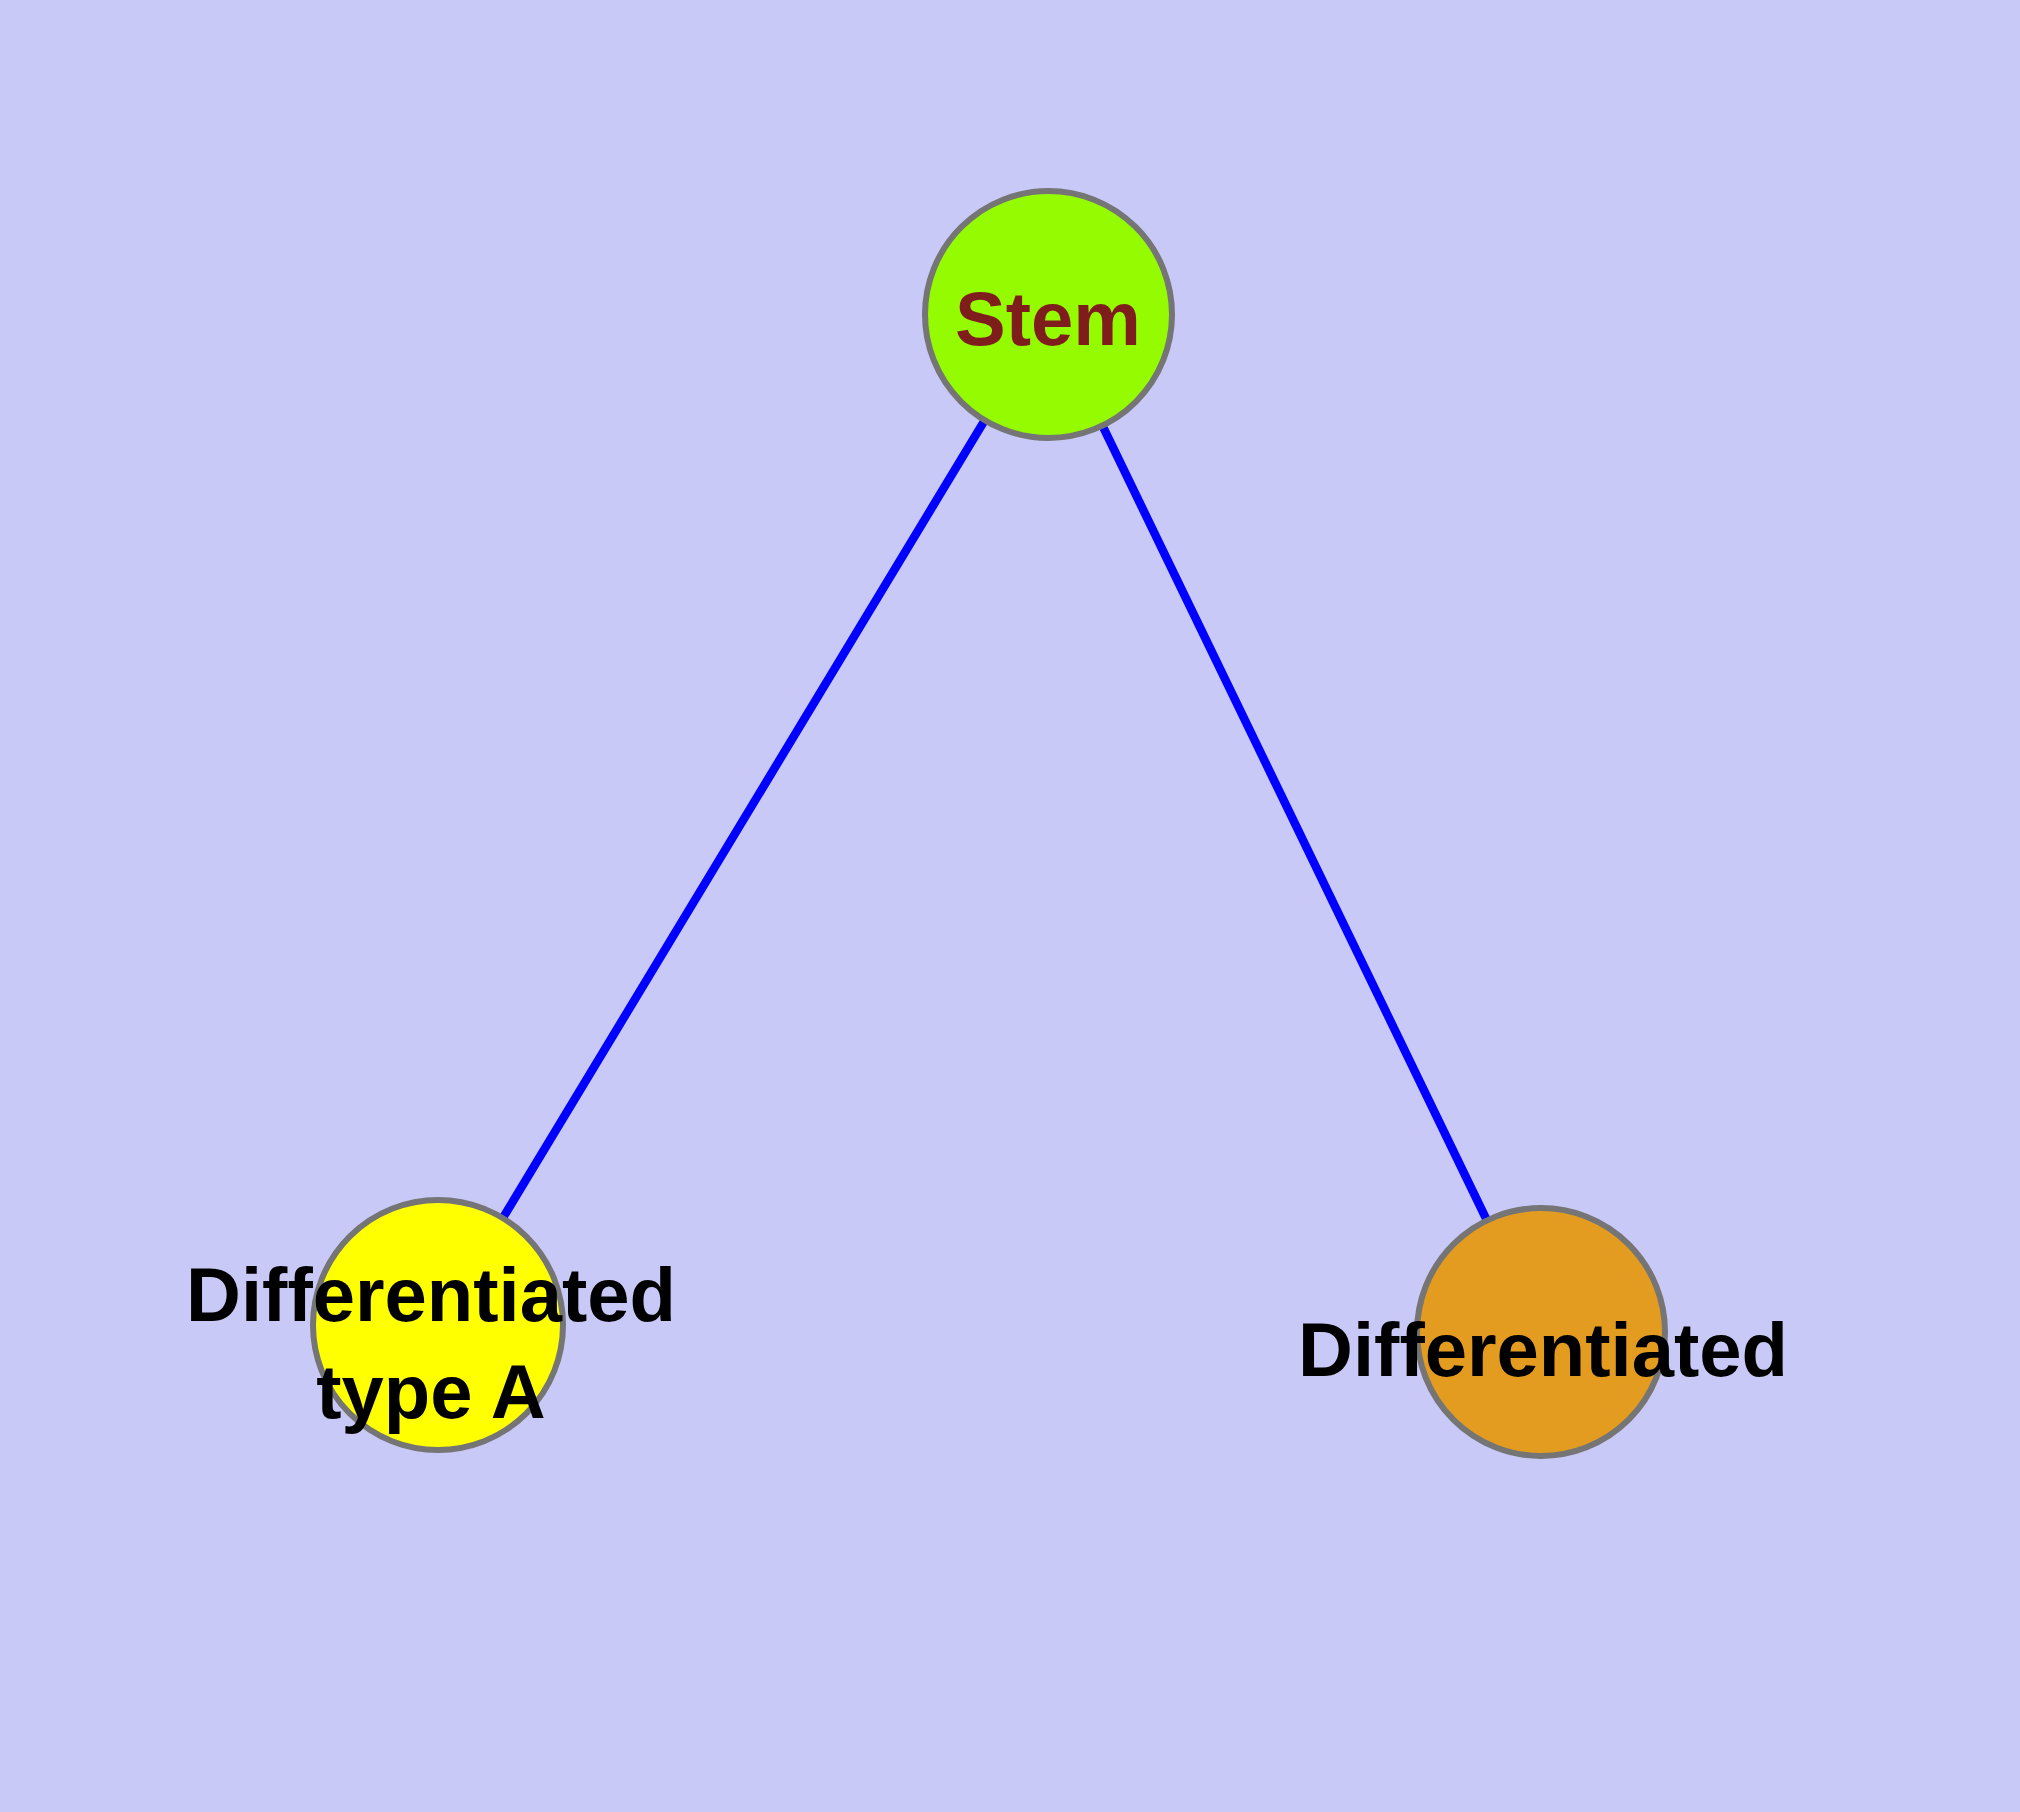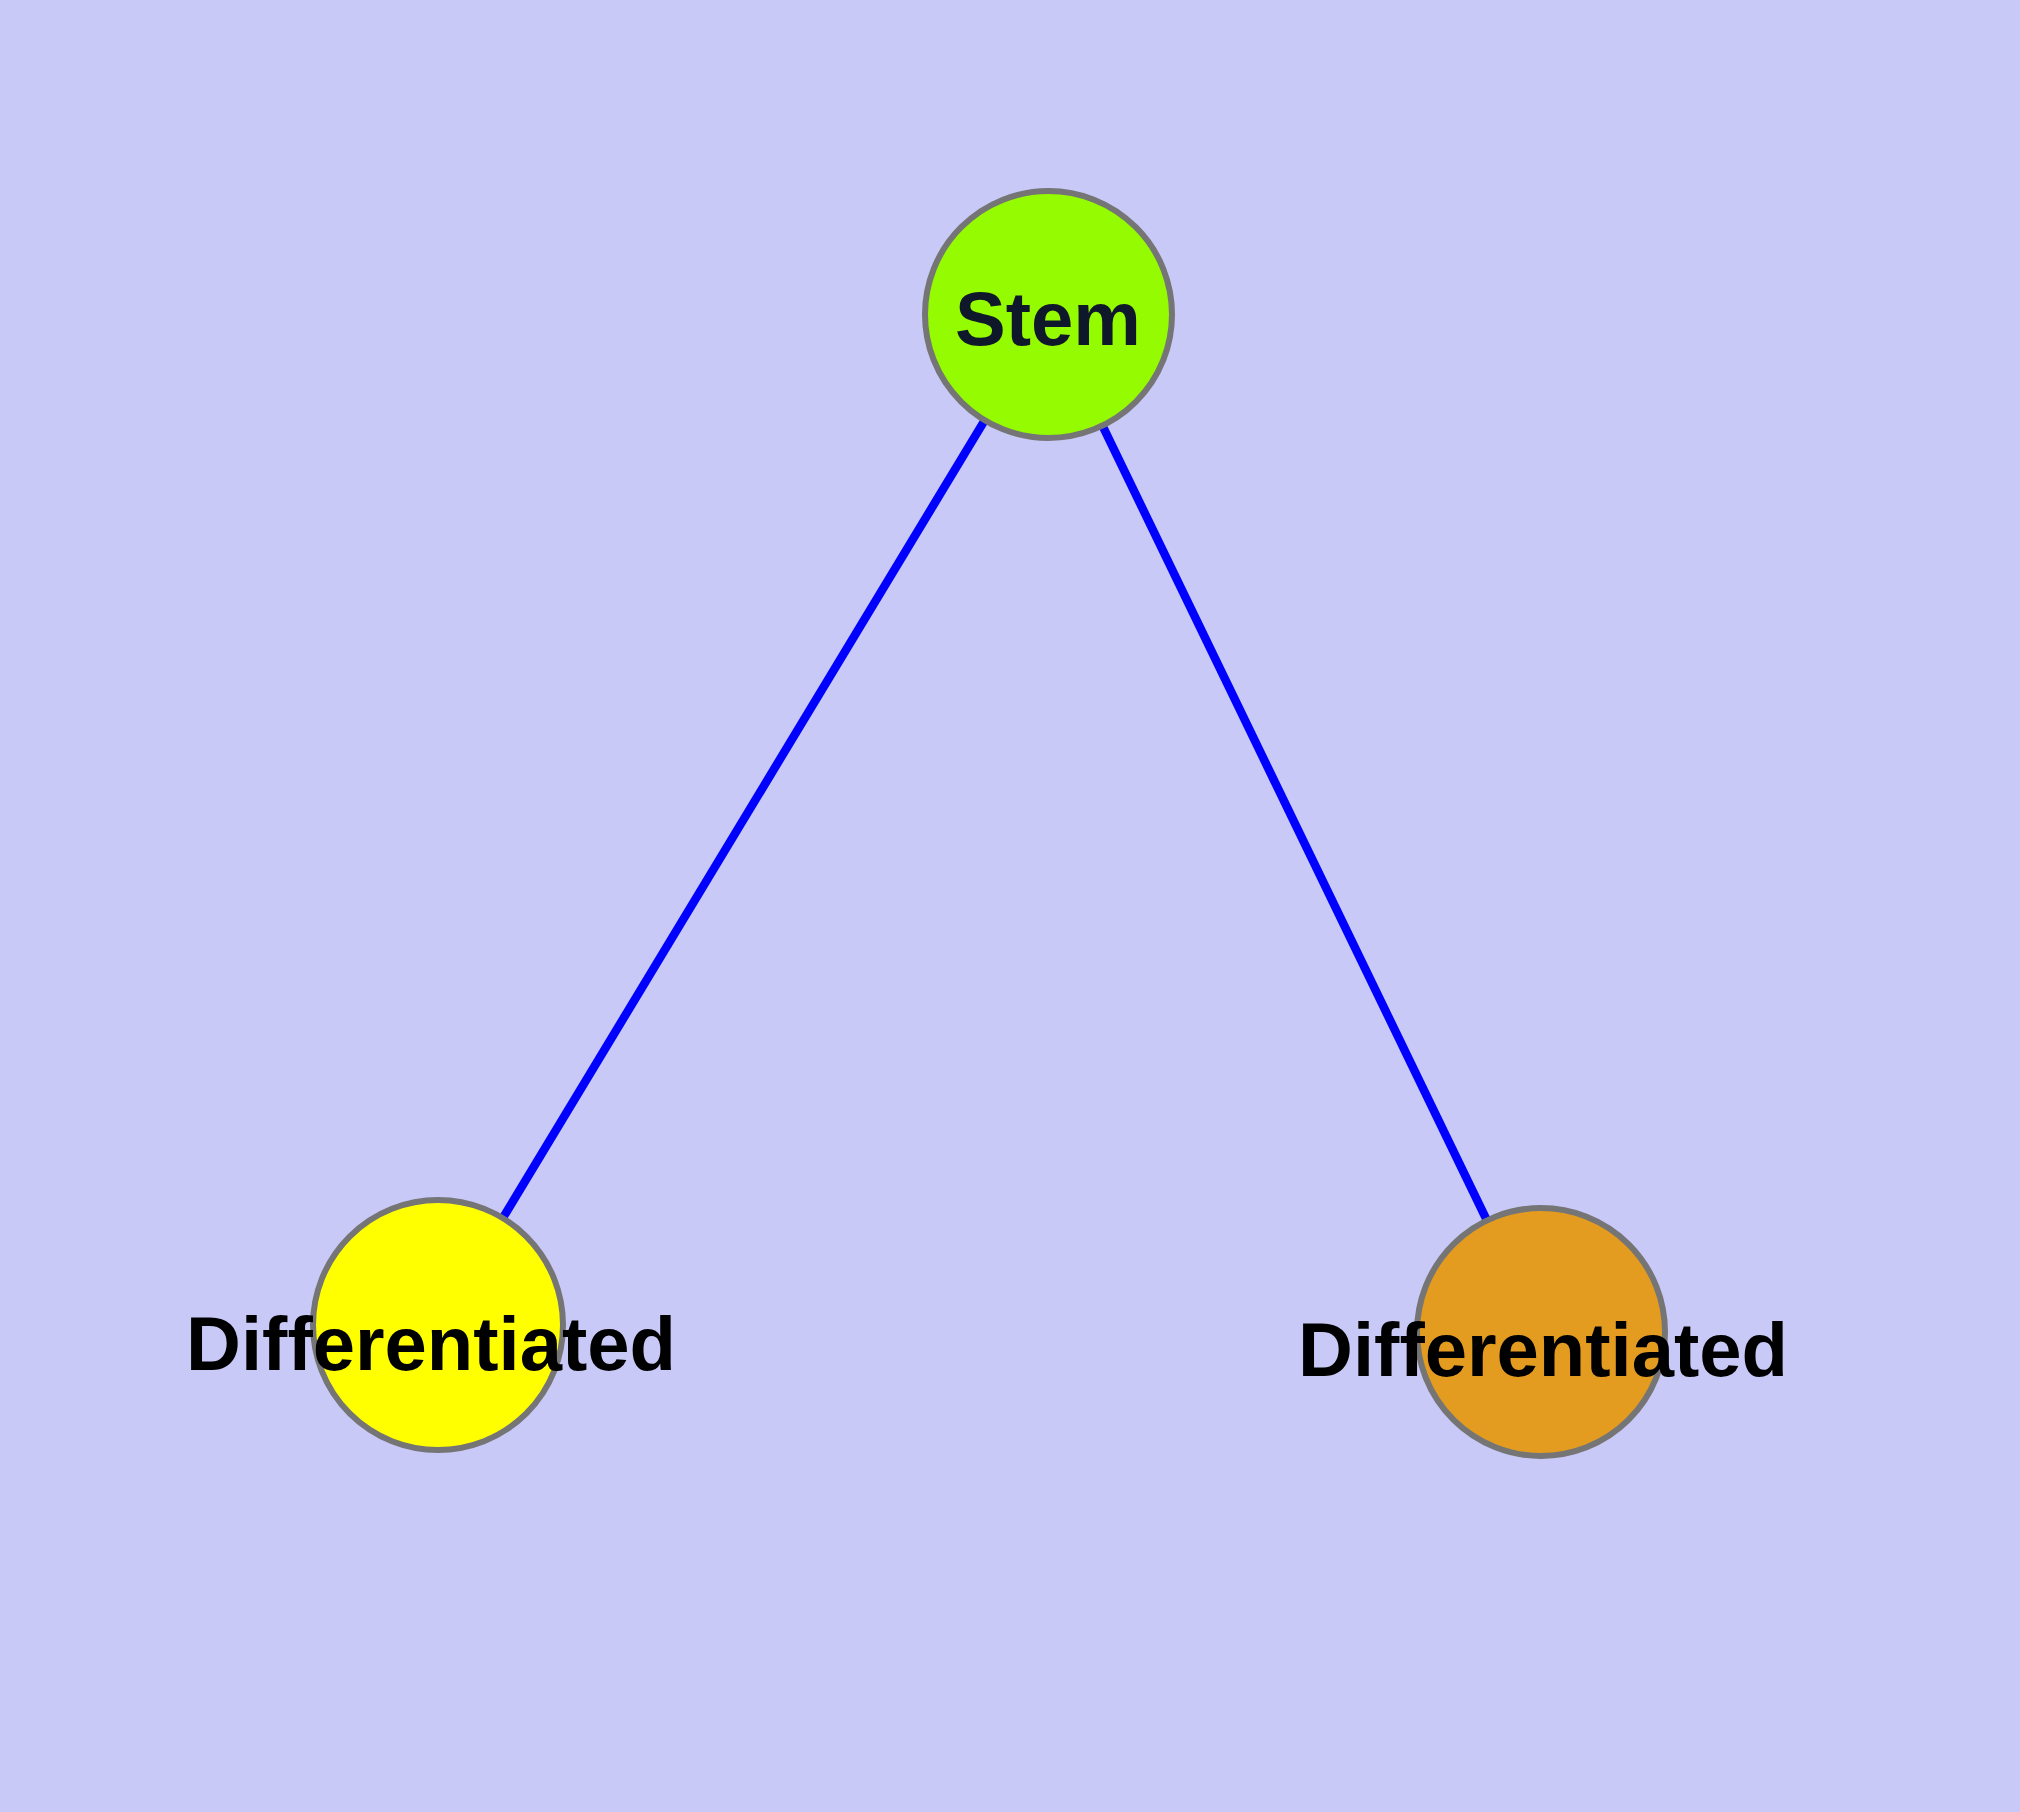--- a/index.html
+++ b/index.html
@@ -71,26 +71,27 @@
     <line class="edge" x1="1237" y1="371" x2="517" y2="1563" style="stroke: rgb(0, 0, 255);"></line>
     <line class="edge" x1="1237" y1="371" x2="1818" y2="1572" style="stroke: rgb(0, 0, 255);"></line>
   </svg>
 
   <div class="node node-stem" style="background-color: rgb(148, 251, 0); border-color: rgb(117, 117, 117);"></div>
 
   <div class="node node-type-a" style="background-color: rgb(255, 255, 0); border-color: rgb(117, 117, 117);"></div>
 
   <div class="node node-type-b" style="background-color: rgb(227, 156, 32); border-color: rgb(117, 117, 117);"></div>
 
-  <div class="node-label label-stem" style="color: #0f172a;">
+  <div class="node-label label-stem" style="color: #7f1d1d;">
     <div>Stem</div>
   </div>
 
   <div class="node-label label-type-a" style="color: rgb(0, 0, 0);">
     <div>Differentiated</div>
+    <div>type A</div>
   </div>
 
   <div class="node-label label-type-b" style="color: rgb(0, 0, 0);">
     <div>Differentiated</div>
   </div>
 
 </div>
 
 
 </body></html>

